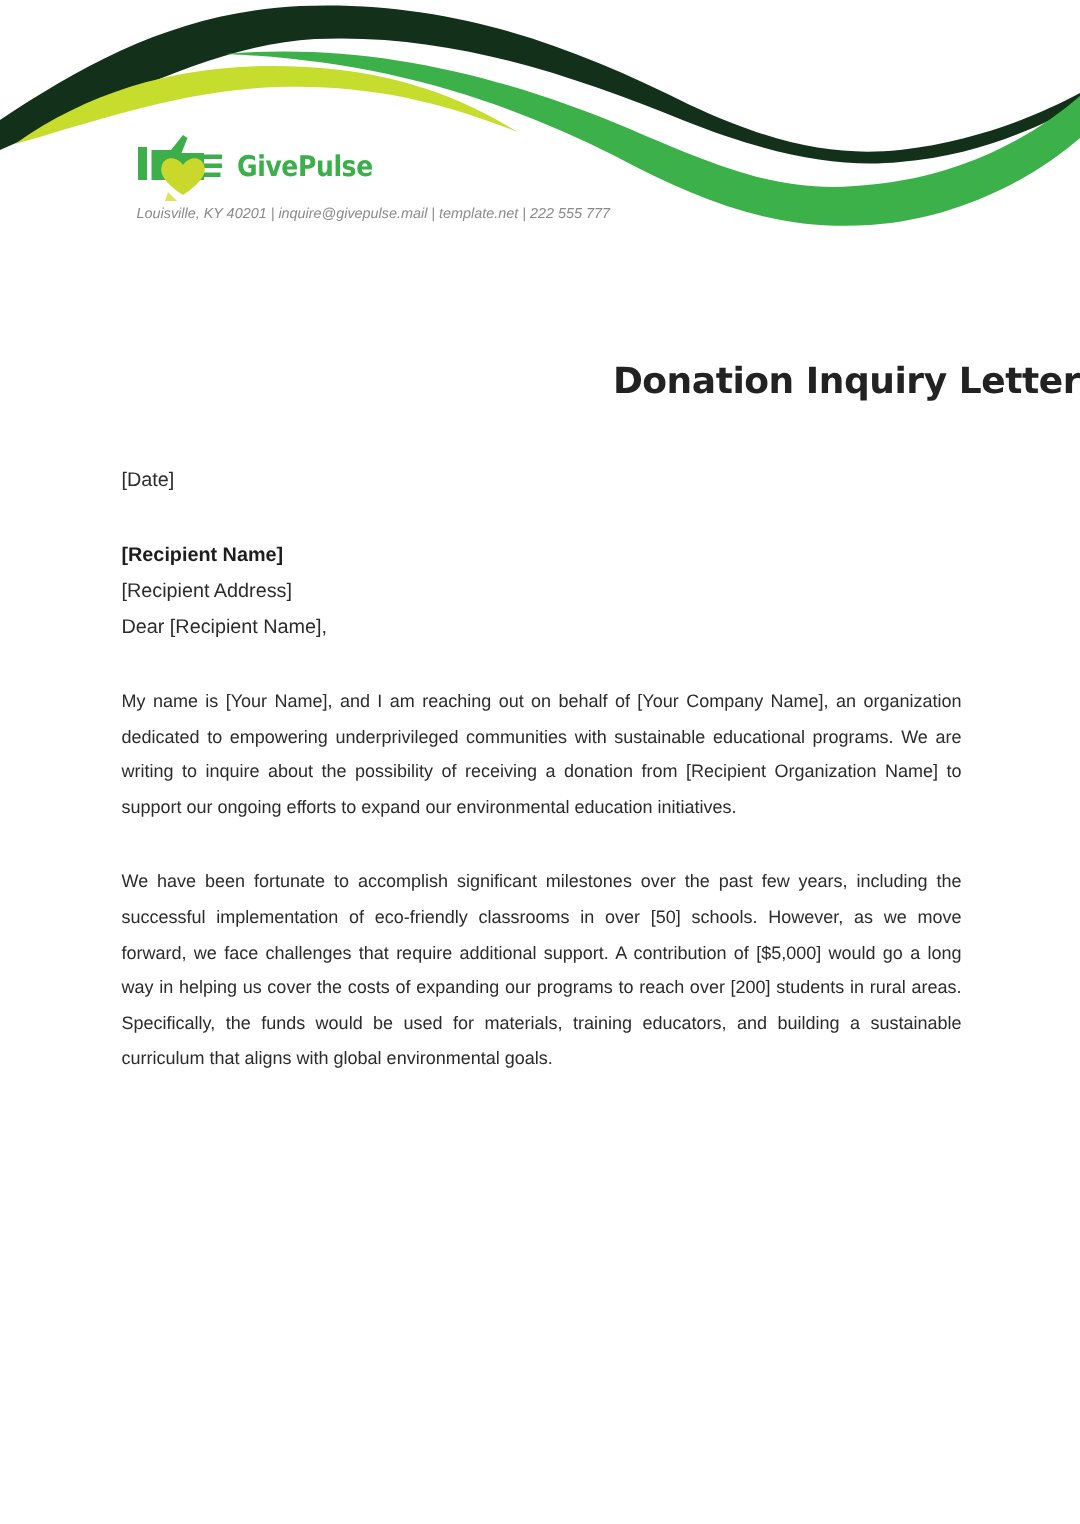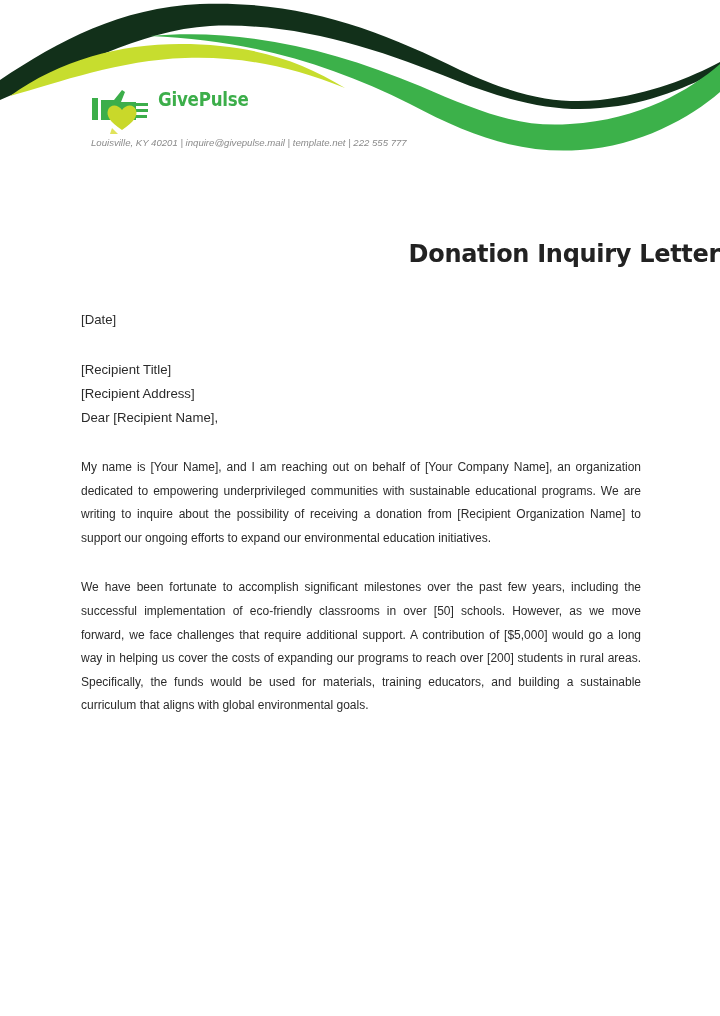--- a/index.html
+++ b/index.html
@@ -4,21 +4,21 @@
 <style>
   html, body { margin: 0; padding: 0; }
   body {
     width: 720px; height: 1016px; overflow: hidden;
     background: #ffffff;
     font-family: "Liberation Sans", "DejaVu Sans", sans-serif;
     color: #2a2a2a;
     position: relative;
   }
   .header-waves { position: absolute; left: 0; top: 0; width: 720px; height: 170px; }
-  .logo-wrap { position: absolute; left: 92px; top: 88px; display: flex; }
+  .logo-wrap { position: absolute; left: 92px; top: 88px; display: flex; align-items: center; }
   .logo-mark { width: 62px; height: 46px; }
   .brand-name {
     font-family: "DejaVu Sans", sans-serif;
     font-size: 19px; font-weight: bold; color: #3cae4a;
     margin-left: 4px; letter-spacing: -0.3px;
     transform: scaleX(0.88); transform-origin: left center;
   }
   .contact-line {
     position: absolute; left: 91px; top: 137px;
     font-size: 9.6px; color: #8a8a8a; white-space: nowrap; font-style: italic;
@@ -68,21 +68,21 @@
 </div>
 
 <div class="contact-line">Louisville, KY 40201 | inquire@givepulse.mail | template.net | 222 555 777</div>
 
 <div class="doc-title">Donation Inquiry Letter</div>
 
 <div class="letter">
   <div class="line">[Date]</div>
 
   <div class="gap-1">
-    <div class="line">[Recipient Title]</div>
+    <div class="line bold">[Recipient Name]</div>
     <div class="line">[Recipient Address]</div>
   </div>
 
   <div class="line gap-2">Dear [Recipient Name],</div>
 
   <div class="para">My name is [Your Name], and I am reaching out on behalf of [Your Company Name], an organization dedicated to empowering underprivileged communities with sustainable educational programs. We are writing to inquire about the possibility of receiving a donation from [Recipient Organization Name] to support our ongoing efforts to expand our environmental education initiatives.</div>
   <div class="para">We have been fortunate to accomplish significant milestones over the past few years, including the successful implementation of eco-friendly classrooms in over [50] schools. However, as we move forward, we face challenges that require additional support. A contribution of [$5,000] would go a long way in helping us cover the costs of expanding our programs to reach over [200] students in rural areas. Specifically, the funds would be used for materials, training educators, and building a sustainable curriculum that aligns with global environmental goals.</div>
 </div>
 
 </body></html>

